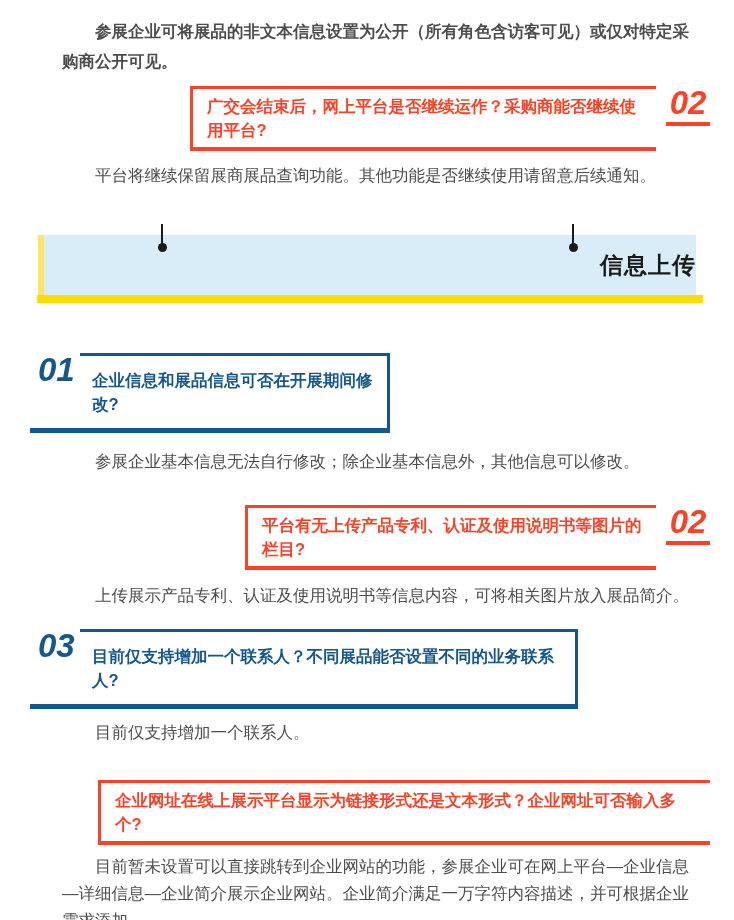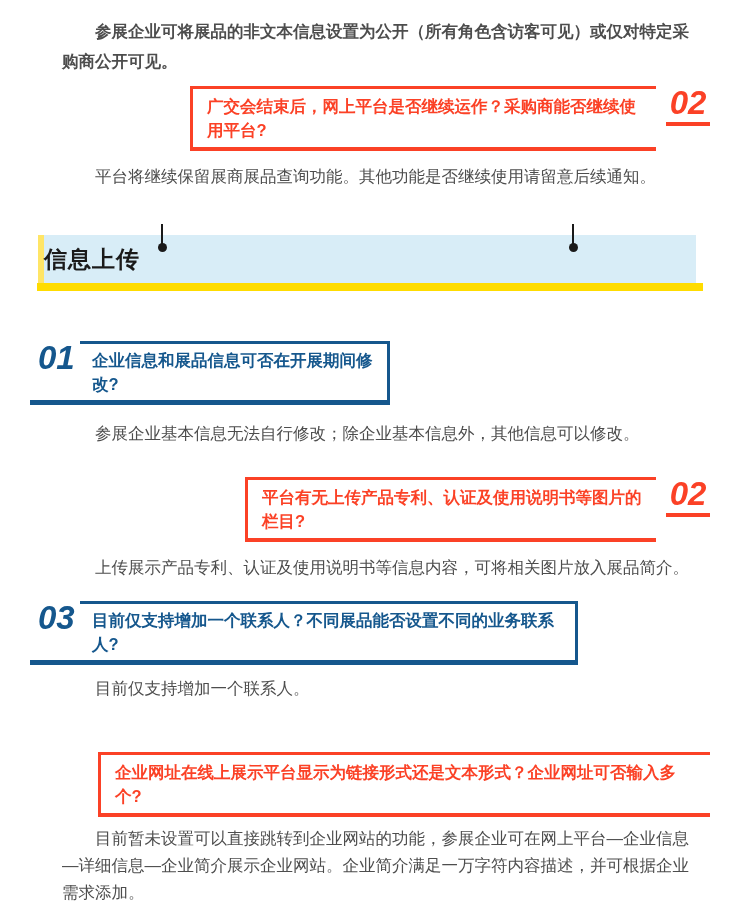--- a/index.html
+++ b/index.html
@@ -58,43 +58,43 @@
     color:var(--blue);
     display:flex; align-items:flex-end;
     font-size:33px; font-style:italic; font-weight:800;
     line-height:1; padding:0 4px 18px 8px;
   }
   .row-blue .q-box{
     flex:1;
     border-top:3px solid var(--blue);
     border-right:3px solid var(--blue);
     color:var(--blue);
-    padding:4px 12px;
+    padding:12px 12px;
   }
 
   
   .row-08{ margin-top:10px; margin-left:160px; width:520px; }
-  .ans-08{ margin-top:12px; }
+  .ans-08{ margin-top:12px;font-family:Liberation Mono, monospace; }
   .row-01{ margin-top:58px; width:360px; }
   .ans-01{ margin-top:15px; }
   .row-02{ margin-top:30px; margin-left:215px; width:465px; }
   .ans-02{ margin-top:12px;font-family:Liberation Serif, serif; }
   .row-03{ margin-top:20px; width:548px; }
   .ans-03{ margin-top:10px; }
-  .row-04{ margin-top:50px; margin-left:60px; width:620px;padding-left:8px; }
+  .row-04{ margin-top:34px; margin-left:60px; width:620px;padding-left:8px; }
   .ans-04{ margin-top:8px; }
 
   
   .banner{
     position:relative;
-    height:48px;
+    height:60px;
     margin:45px 14px 6px 8px;
     background:var(--banner-bg);
     border-left:6px solid var(--banner-yellow-light);
-    display:flex; align-items:center; justify-content:flex-start;
+    display:flex; align-items:center; justify-content:flex-end;
   }
   .banner-underline{
     position:absolute; left:-7px; right:-7px; bottom:-8px; height:8px;
     background:var(--banner-yellow);
   }
   .banner-title{
     font-size:23px; font-weight:700; color:#1A1A1A; letter-spacing:1px;
   }
   .pin{
     position:absolute; top:-11px; width:2px; height:25px;

